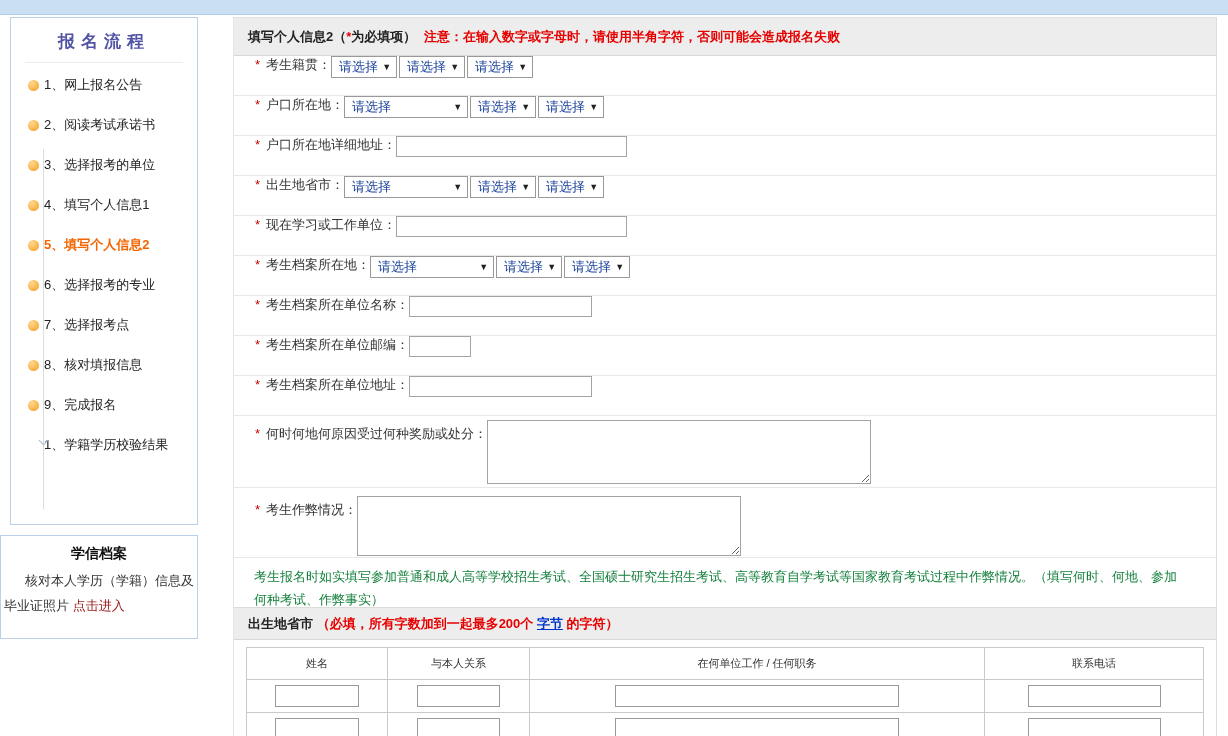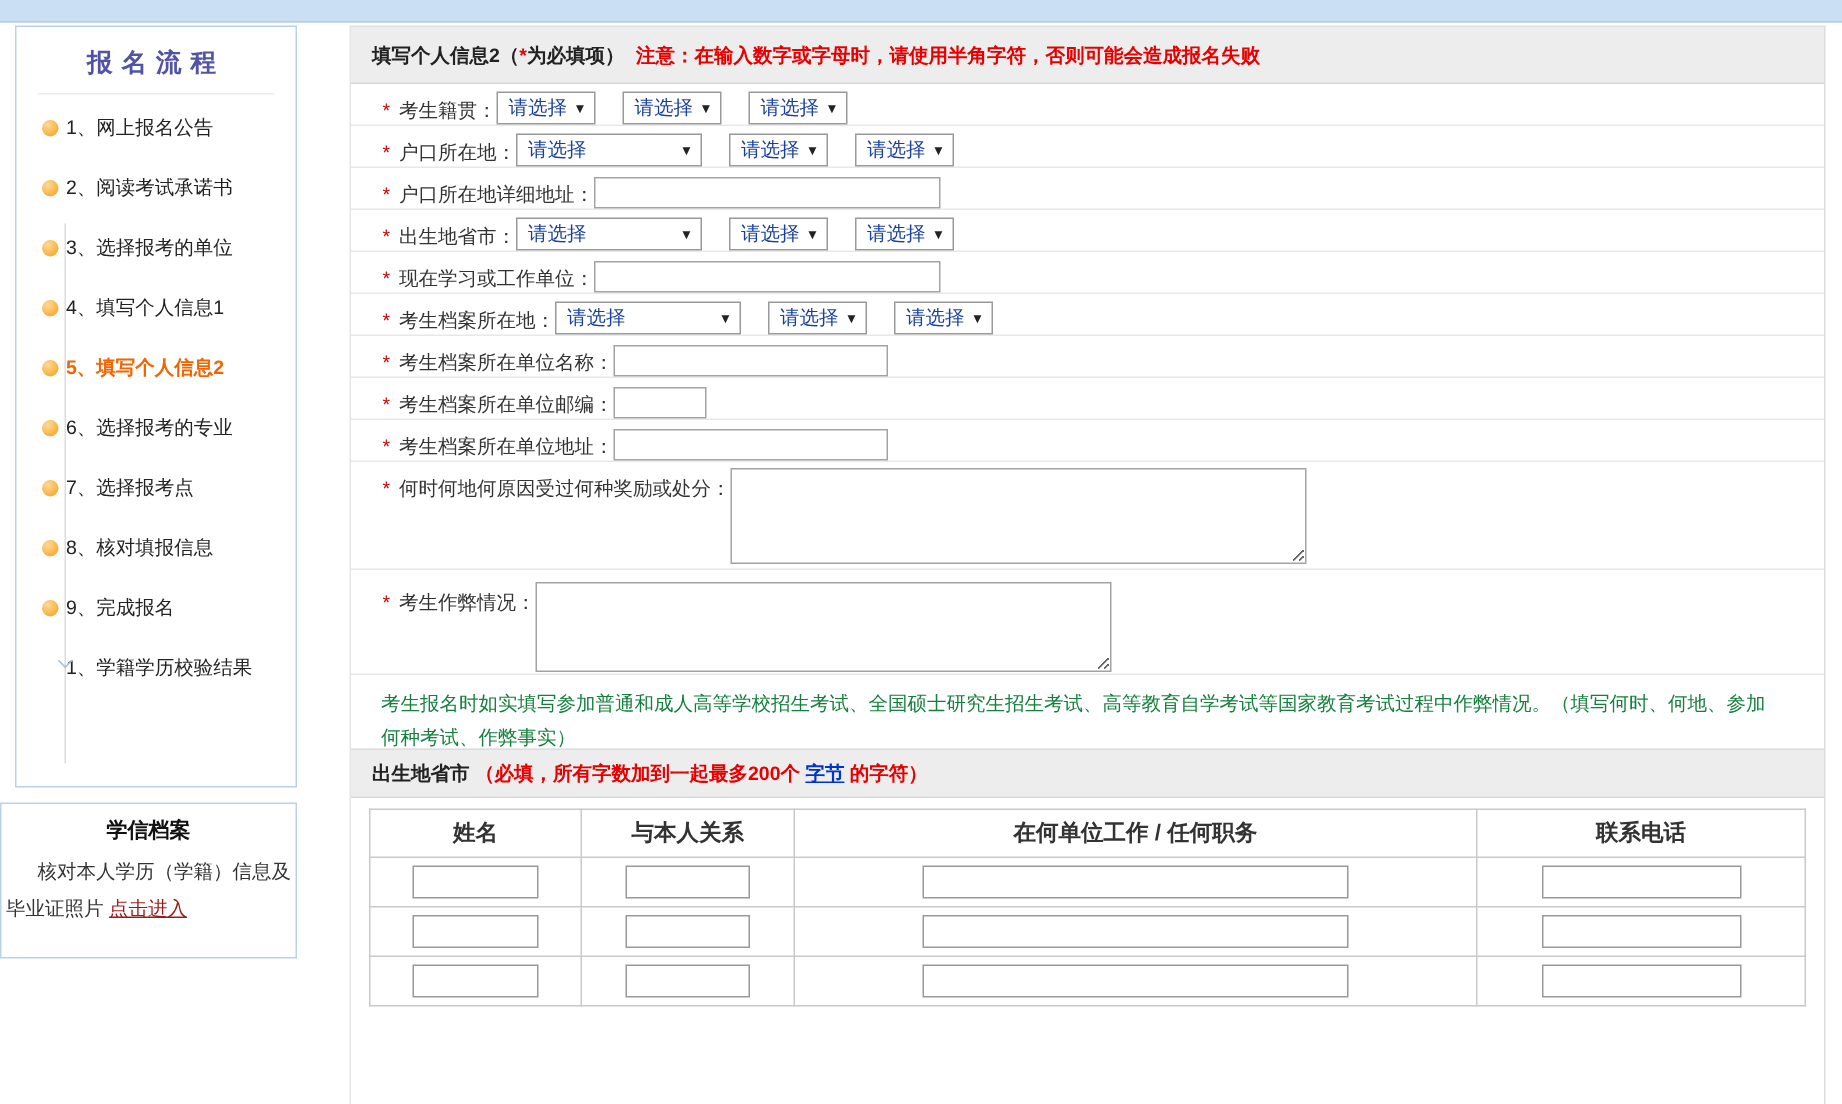--- a/index.html
+++ b/index.html
@@ -27,42 +27,42 @@
   .chevron { position:absolute; left:29px; top:12px; width:7px; height:7px;
     border-right:1px solid #a9c0d6; border-bottom:1px solid #a9c0d6; transform:rotate(45deg); }
   .step.current { color:#f26500; font-weight:bold; }
 
   
   .xuexin { position:absolute; left:0; top:535px; width:198px; height:104px;
     background:#fff; border:1px solid #bad1e7; }
   .xx-title { margin-top:9px; text-align:center; font-weight:bold; font-size:14px; color:#111; }
   .xx-line { line-height:25px; padding-left:3px; }
   .xx-line1 { padding-left:24px; margin-top:5px; }
-  .xx-link { color:#9a1a1a; text-decoration:underline; cursor:pointer; }
+  .xx-link { color:#9a1a1a; cursor:pointer; }
 
   
   .main { position:absolute; left:233px; top:17px; width:984px; height:719px;
     background:#fff; border-left:1px solid #e5e5e5; border-right:1px solid #dddddd; border-top:1px solid #e0e0e0; }
   .main-header { height:38px; line-height:38px; background:#ededed;
     border-bottom:1px solid #d8d8d8; padding-left:14px; white-space:nowrap; }
   .mh-title { font-weight:bold; color:#222; }
   .mh-star { color:#e60000; font-weight:bold; }
   .mh-notice { color:#e60000; font-weight:bold; margin-left:4px; }
 
-  .frow { display:flex; align-items:flex-end; padding-left:21px;
-    height:28px; border-bottom:1px solid #e8e8e8; }
+  .frow { display:flex; align-items:flex-start; padding-left:21px;
+    height:40px; border-bottom:1px solid #e8e8e8; }
   .frow.tall1 { height:72px; align-items:flex-start; padding-top:4px; }
   .frow.tall2 { height:70px; align-items:flex-start; padding-top:8px; }
   .frow.tall1 .labwrap, .frow.tall2 .labwrap { margin-top:5px; }
   .req { color:#cc0000; margin-right:6px; }
   .labwrap { white-space:nowrap; }
 
   .sel { display:inline-flex; align-items:center; justify-content:space-between;
     height:22px; border:1px solid #999; background:#fff; color:#1a4199;
-    padding:0 5px 0 7px; margin-right:18px; }
+    padding:0 5px 0 7px; margin-right:2px; }
   .sel-sm { width:66px; }
   .sel-lg { width:124px; }
   .sel .arr { color:#222; font-size:9px; margin-left:4px; }
 
   input.txt { height:21px; border:1px solid #a3a3a3; background:#fff; padding:0 3px;
     font-family:"Liberation Sans",sans-serif; font-size:13px; }
   .w230 { width:231px; } .w183 { width:183px; } .w62 { width:62px; }
   textarea.ta { width:384px; border:1px solid #a3a3a3; background:#fff; resize:both;
     font-family:"Liberation Sans",sans-serif; font-size:13px; }
   .ta1 { height:64px; } .ta2 { height:60px; }
@@ -70,21 +70,21 @@
   .note { padding:7px 34px 0 20px; line-height:23px; color:#15803d; height:49px; }
 
   .family-bar { height:33px; line-height:32px; background:#ededed;
     border-top:1px solid #dcdcdc; border-bottom:1px solid #d8d8d8; padding-left:14px; white-space:nowrap; }
   .fb-title { font-weight:bold; color:#222; }
   .fb-note { color:#e60000; font-weight:bold; }
   .fb-link { color:#0033cc; text-decoration:underline; font-weight:bold; cursor:pointer; }
 
   table.family { border-collapse:collapse; margin:7px 0 0 12px; table-layout:fixed; }
   table.family th, table.family td { border:1px solid #c9c9c9; text-align:center; padding:0; }
-  table.family th { height:32px; font-weight:bold; color:#333; font-size:15px; }
+  table.family th { height:32px; font-weight:normal; color:#333; font-size:11px; }
   table.family td { height:33px; }
   .c1 { width:141px; } .c2 { width:142px; } .c3 { width:455px; } .c4 { width:219px; }
   td input.txt { height:22px; border:1px solid #999; }
   .fi1 { width:84px; } .fi2 { width:83px; } .fi3 { width:284px; } .fi4 { width:133px; }
 </style>
 </head>
 <body>
 
 <div class="topstrip"></div>
 

